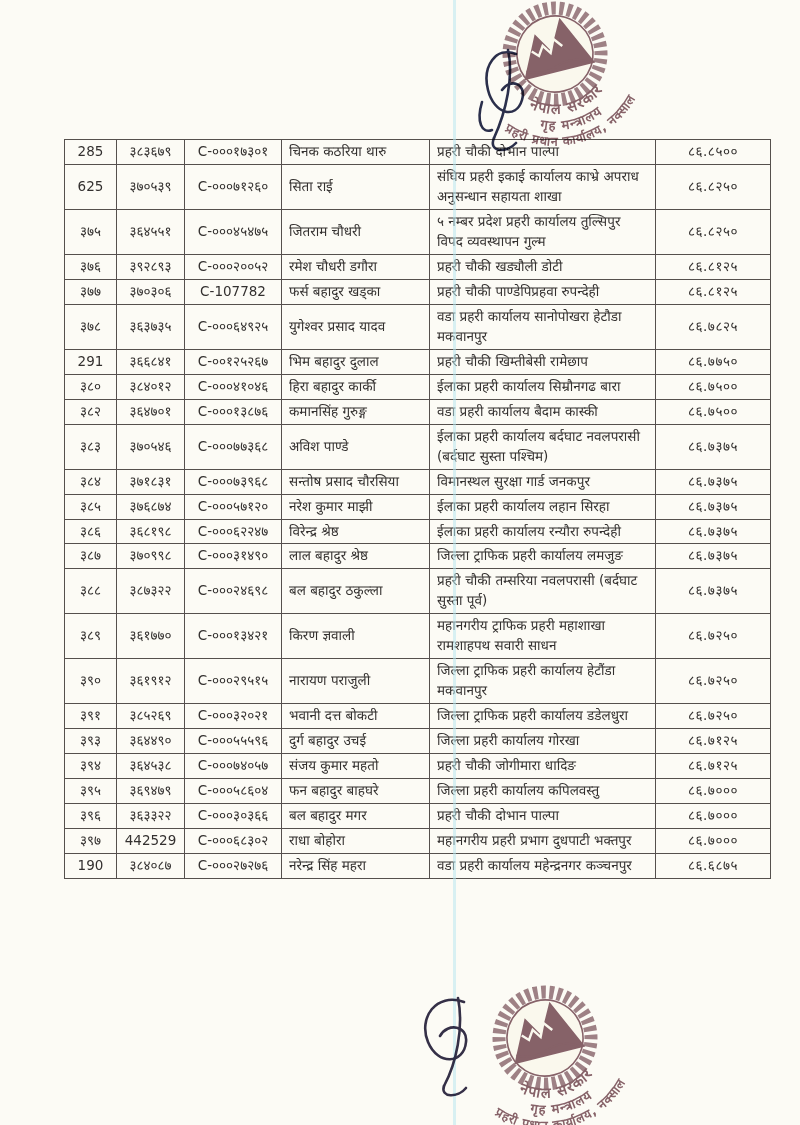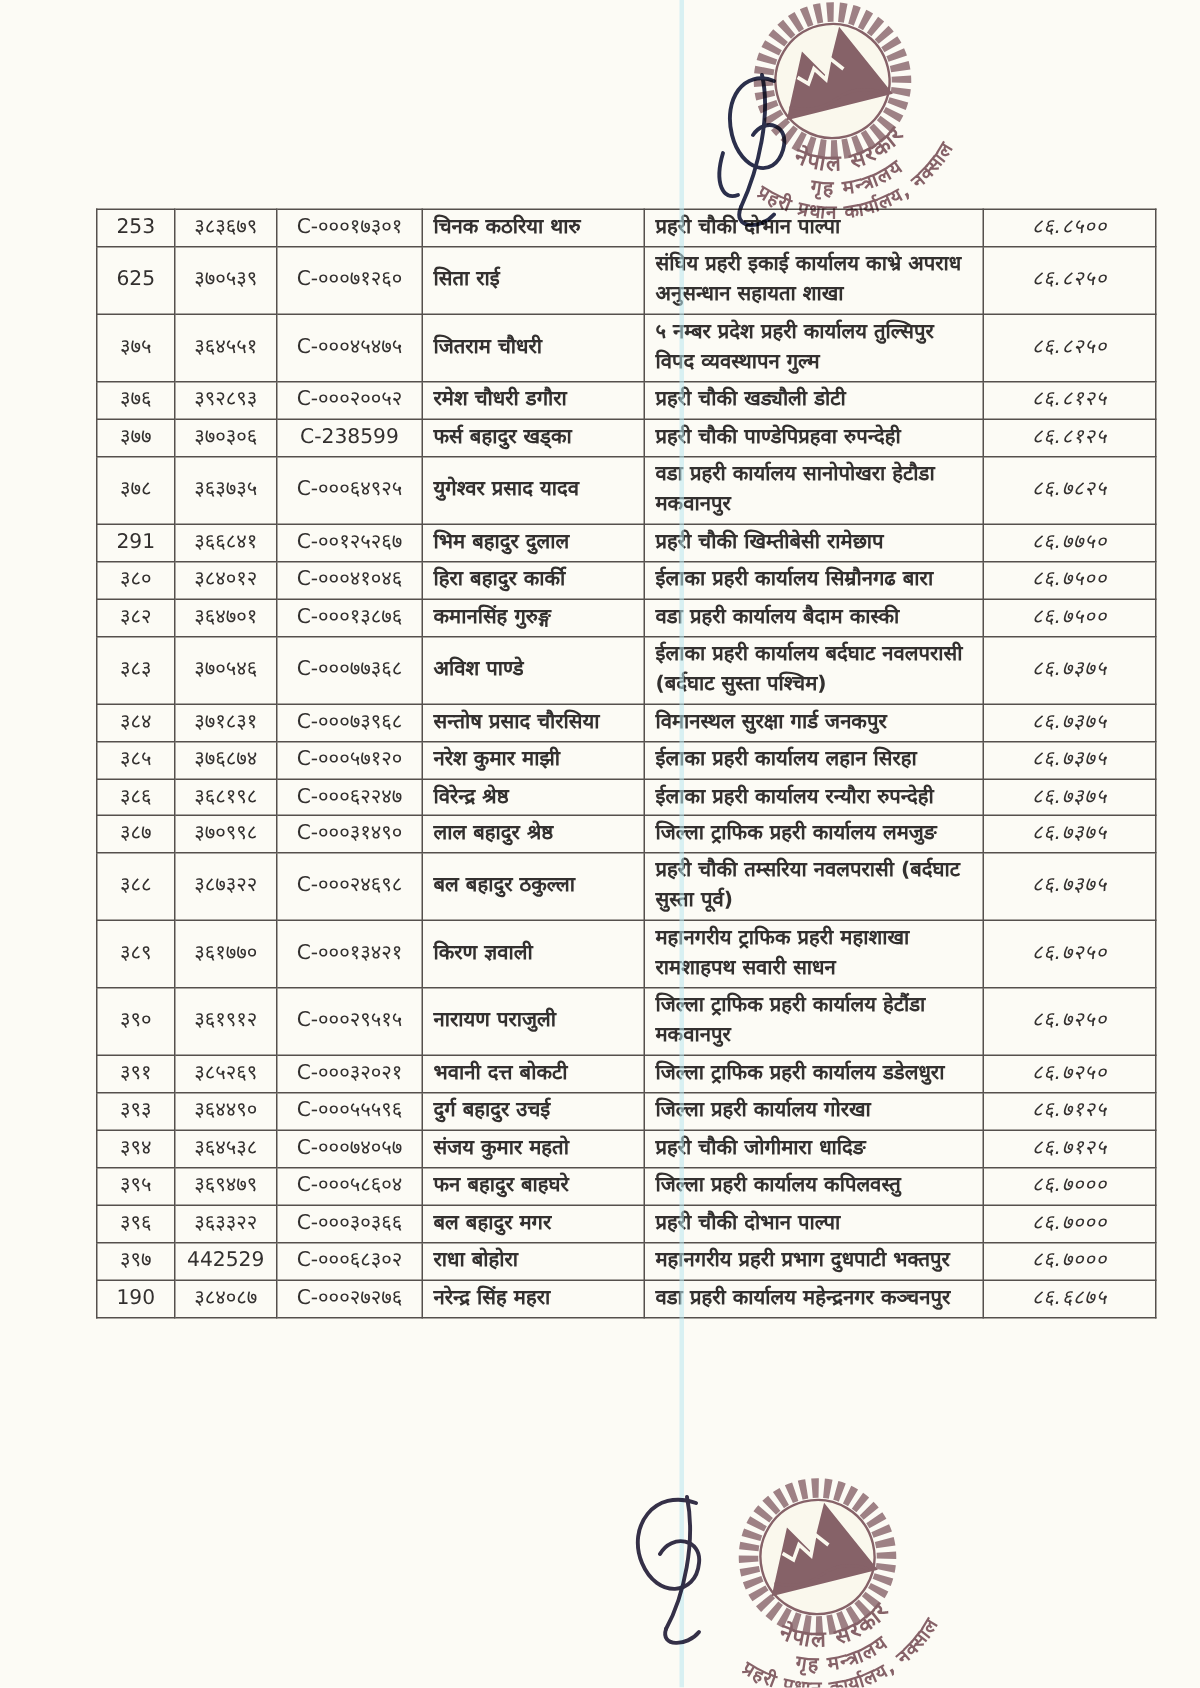--- a/index.html
+++ b/index.html
@@ -24,22 +24,22 @@
     position:absolute;left:64px;top:139px;width:706px;
     border-collapse:collapse;table-layout:fixed;
     font-size:13.5px;line-height:1.48;z-index:2;
   }
   table.results td{
     border:1px solid var(--grid);
     padding:2px 7px;vertical-align:middle;
     overflow:hidden;
   }
   td.col-sn,td.col-reg,td.col-code{text-align:center;}
-  td.col-score{text-align:center;letter-spacing:.5px;font-style:italic;}
-  td.col-name,td.col-office{text-align:left;font-weight:bold;}
+  td.col-score{text-align:center;letter-spacing:.5px;}
+  td.col-name,td.col-office{text-align:left;}
 
   .stamp-svg{position:absolute;z-index:6;mix-blend-mode:multiply;opacity:.9;pointer-events:none;}
   .stamp-top{left:405px;top:-8px;width:300px;height:200px;}
   .stamp-bottom{left:395px;top:976px;width:300px;height:200px;}
   .sig-svg{position:absolute;z-index:7;mix-blend-mode:multiply;pointer-events:none;}
   .sig-top{left:452px;top:38px;width:110px;height:125px;}
   .sig-bottom{left:398px;top:988px;width:100px;height:118px;}
 
   .seal-text{fill:var(--stamp-ink);font-family:"DejaVu Sans",sans-serif;font-weight:bold;}
   .seal-t1{font-size:14.5px;letter-spacing:1.5px;}
@@ -89,21 +89,21 @@
   <colgroup>
     <col style="width:52px">
       <col style="width:68px">
       <col style="width:97px">
     <col style="width:148px">
       <col style="width:226px">
       <col style="width:115px">
   </colgroup>
   <tbody>
       <tr>
-        <td class="col-sn">253</td>
+        <td class="col-sn">285</td>
         <td class="col-reg">३८३६७९</td>
         <td class="col-code">C-०००१७३०१</td>
         <td class="col-name">चिनक कठरिया थारु</td>
         <td class="col-office">प्रहरी चौकी दोभान पाल्पा</td>
         <td class="col-score">८६.८५००</td>
       </tr>
       <tr>
         <td class="col-sn">625</td>
         <td class="col-reg">३७०५३९</td>
         <td class="col-code">C-०००७१२६०</td>
@@ -123,21 +123,21 @@
         <td class="col-sn">३७६</td>
         <td class="col-reg">३९२८९३</td>
         <td class="col-code">C-०००२००५२</td>
         <td class="col-name">रमेश चौधरी डगौरा</td>
         <td class="col-office">प्रहरी चौकी खड्यौली डोटी</td>
         <td class="col-score">८६.८१२५</td>
       </tr>
       <tr>
         <td class="col-sn">३७७</td>
         <td class="col-reg">३७०३०६</td>
-        <td class="col-code">C-238599</td>
+        <td class="col-code">C-107782</td>
         <td class="col-name">फर्स बहादुर खड्का</td>
         <td class="col-office">प्रहरी चौकी पाण्डेपिप्रहवा रुपन्देही</td>
         <td class="col-score">८६.८१२५</td>
       </tr>
       <tr>
         <td class="col-sn">३७८</td>
         <td class="col-reg">३६३७३५</td>
         <td class="col-code">C-०००६४९२५</td>
         <td class="col-name">युगेश्वर प्रसाद यादव</td>
         <td class="col-office">वडा प्रहरी कार्यालय सानोपोखरा हेटौडा मकवानपुर</td>

